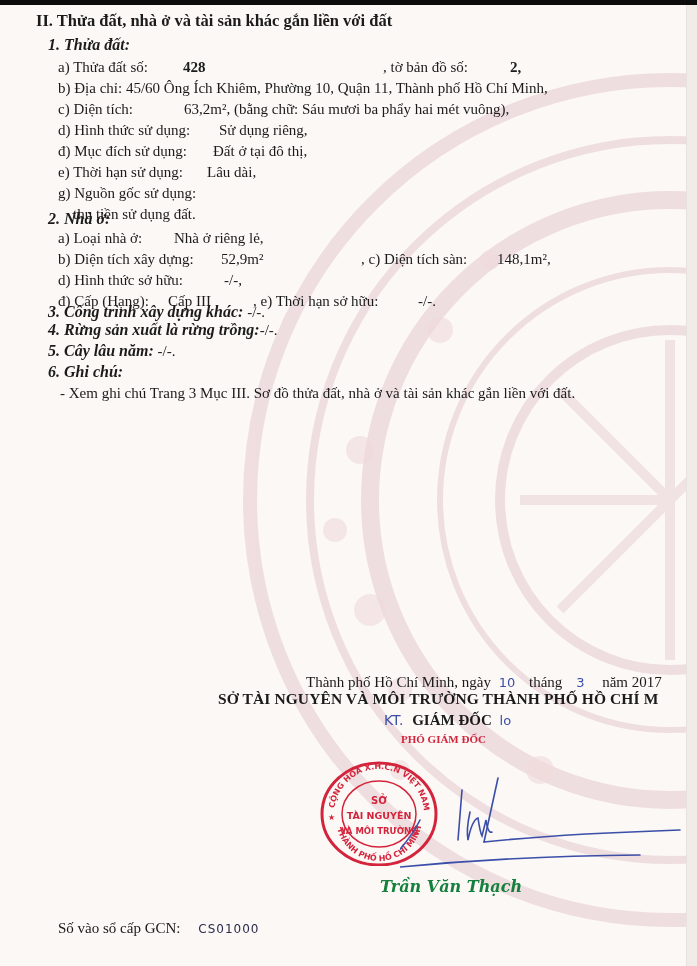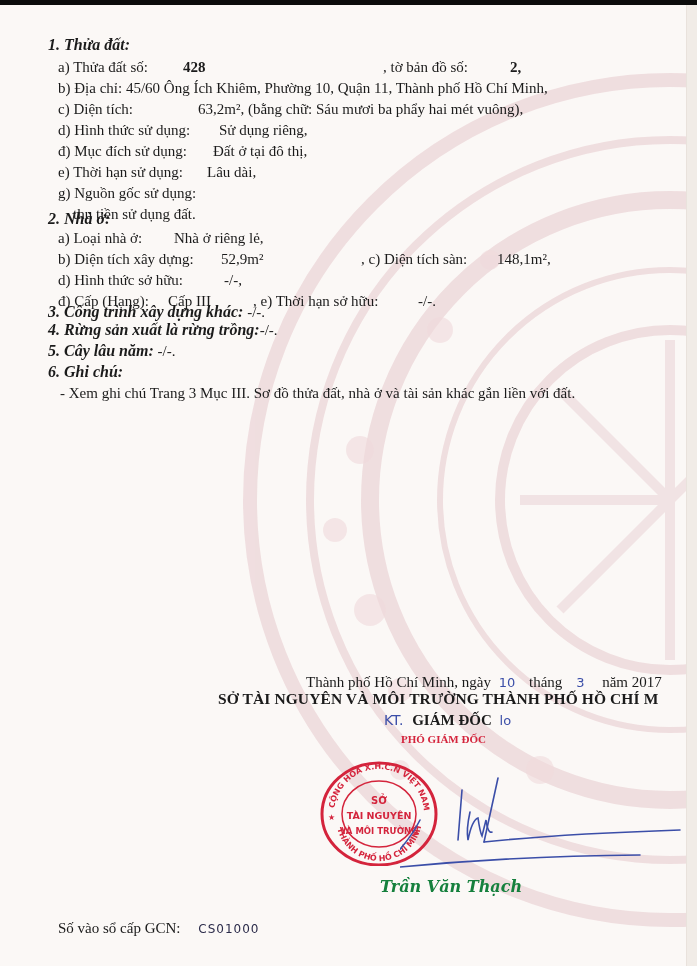--- a/index.html
+++ b/index.html
@@ -54,34 +54,35 @@
       <circle cx="250" cy="230" r="10"></circle>
     <circle cx="300" cy="740" r="14"></circle>
       <circle cx="160" cy="740" r="10"></circle>
   </g>
 </svg>
 
 <div class="rightstrip"></div>
 
 <div class="doc">
 
+  <div class="line h-main">II. Thửa đất, nhà ở và tài sản khác gắn liền với đất</div>
 
   <div class="line h-sec" style="left:48px; top:36px;">1. Thửa đất:</div>
 
   <div class="line" style="left:58px; top:58px;">
     <span>a) Thửa đất số:</span>
   </div>
   <div class="line bold" style="left:183px; top:58px;">428</div>
   <div class="line" style="left:383px; top:58px;">, tờ bản đồ số:</div>
   <div class="line bold" style="left:510px; top:58px;">2,</div>
 
   <div class="line" style="left:58px; top:79px;">b) Địa chỉ:  45/60 Ông Ích Khiêm, Phường 10, Quận 11, Thành phố Hồ Chí Minh,</div>
 
   <div class="line" style="left:58px; top:100px;">c) Diện tích:</div>
-  <div class="line" style="left:198px; top:100px;">63,2m², (bằng chữ: Sáu mươi ba phẩy hai mét vuông),</div>
+  <div class="line" style="left:184px; top:100px;">63,2m², (bằng chữ: Sáu mươi ba phẩy hai mét vuông),</div>
 
   <div class="line" style="left:58px; top:121px;">d) Hình thức sử dụng:</div>
   <div class="line" style="left:219px; top:121px;">Sử dụng riêng,</div>
 
   <div class="line" style="left:58px; top:142px;">đ) Mục đích sử dụng:</div>
   <div class="line" style="left:213px; top:142px;">Đất ở tại đô thị,</div>
 
   <div class="line" style="left:58px; top:163px;">e) Thời hạn sử dụng:</div>
   <div class="line" style="left:207px; top:163px;">Lâu dài,</div>
 

